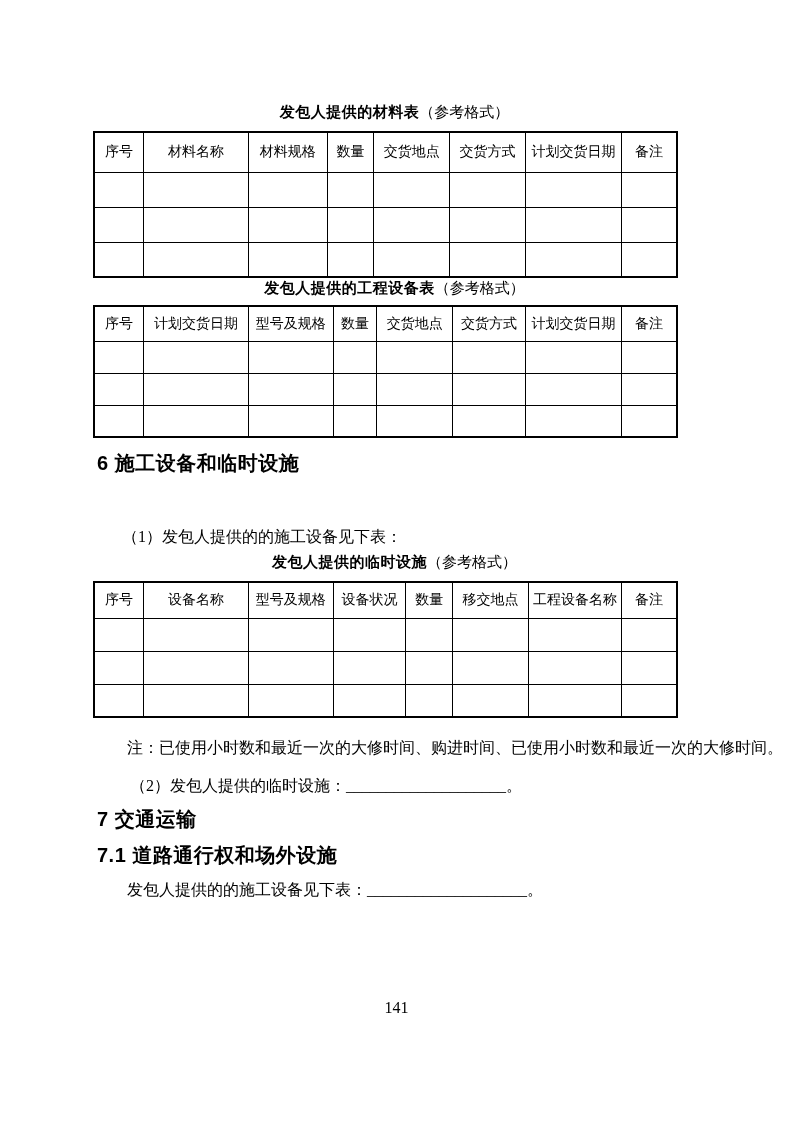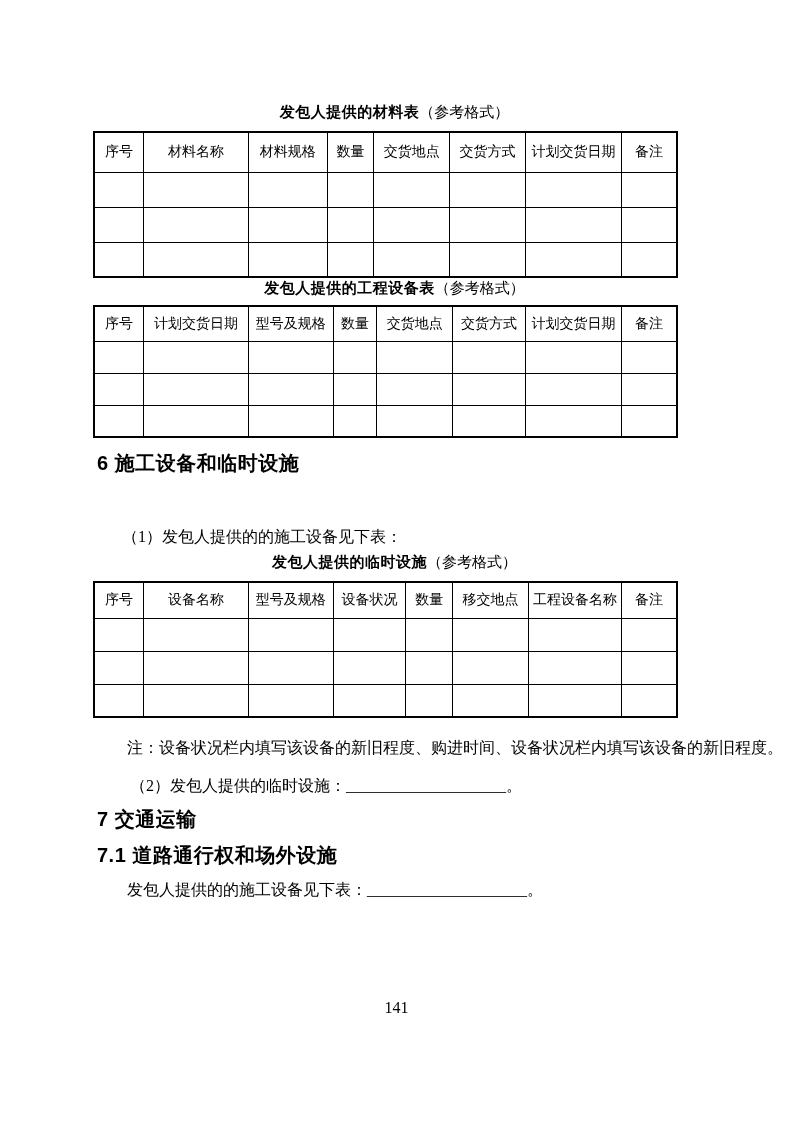--- a/index.html
+++ b/index.html
@@ -265,21 +265,21 @@
           <td></td>
           <td></td>
           <td></td>
           <td></td>
           <td></td>
           <td></td>
         </tr>
     </tbody>
   </table>
 
-  <div class="abs para" style="top:738px; left:127px">注：设备状况栏内填写该设备的新旧程度、购进时间、设备状况栏内填写该设备的新旧程度。</div>
+  <div class="abs para" style="top:738px; left:127px">注：已使用小时数和最近一次的大修时间、购进时间、已使用小时数和最近一次的大修时间。</div>
 
   <div class="abs para" style="top:776px; left:130px">
     <span>（2）发包人提供的临时设施：</span><span>____________________</span><span>。</span>
   </div>
 
   <div class="abs heading" style="top:806px">7 交通运输</div>
   <div class="abs heading" style="top:842px">7.1 道路通行权和场外设施</div>
 
   <div class="abs para" style="top:880px; left:127px">
     <span>发包人提供的的施工设备见下表：</span><span>____________________</span><span>。</span>

